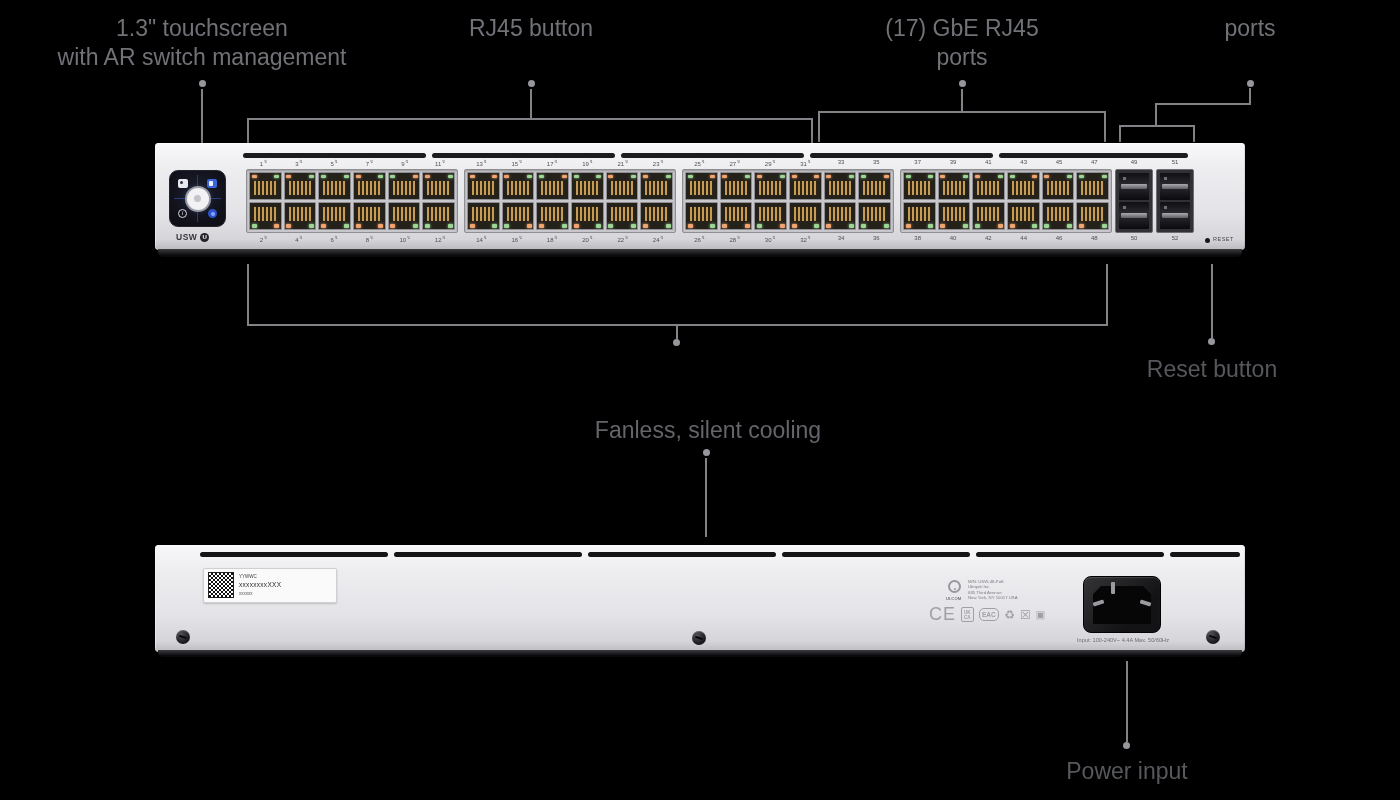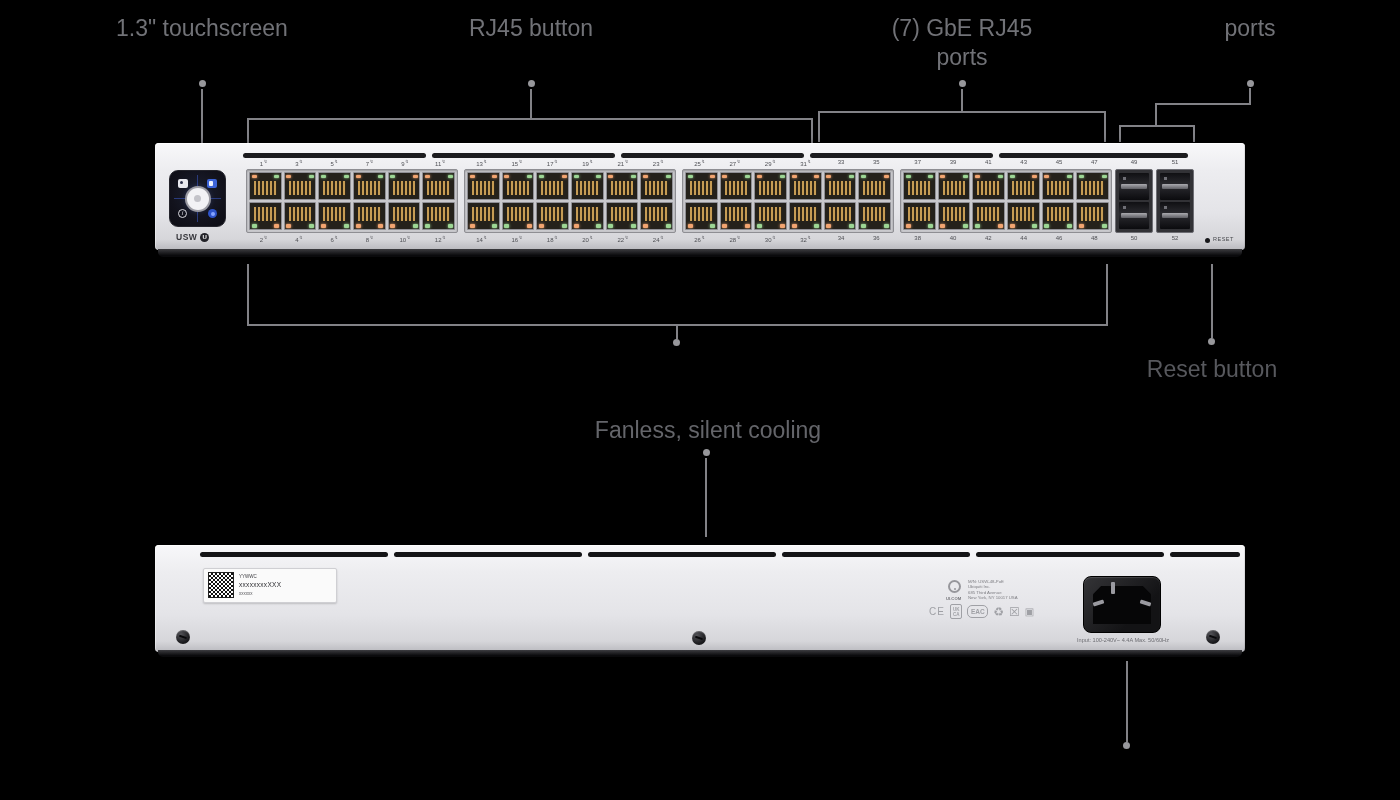--- a/index.html
+++ b/index.html
@@ -88,21 +88,21 @@
   .screw::after{content:"";position:absolute;left:3px;top:6px;width:8px;height:1.6px;background:#08080a;
     transform:rotate(18deg);border-radius:1px;}
   #brand-block{position:absolute;left:948px;top:579px;}
   #ubnt-logo{position:absolute;left:0;top:1px;width:13px;height:13px;border-radius:50%;
     border:2px solid #97979c;box-sizing:border-box;}
   #ubnt-logo::after{content:"";position:absolute;left:3.5px;top:6px;width:2px;height:2px;border-radius:50%;background:#97979c;}
   #ui-com{position:absolute;left:-2px;top:17px;font-size:4.2px;font-weight:bold;color:#77777c;}
   .mn-line{position:absolute;left:20px;font-size:4.3px;line-height:5.4px;color:#7e7e83;white-space:nowrap;}
   #reg-row{position:absolute;left:929px;top:604px;display:flex;align-items:center;gap:5px;color:#9fa0a5;}
   .mark{display:inline-block;text-align:center;}
-  .mark-0{font-size:10px;letter-spacing:1px;text-align:center;}
+  .mark-0{font-size:18px;letter-spacing:1px;text-align:center;}
   .mark-1{font-size:4.5px;font-weight:bold;line-height:5px;border:1px solid #9fa0a5;border-radius:2px;padding:1.5px 2px;}
   .mark-2{font-size:6.5px;font-weight:bold;border:1px solid #9fa0a5;border-radius:5px;padding:2px 2.5px;}
   .mark-3{font-size:12px;}
   .mark-4{font-size:12px;}
   .mark-5{font-size:10px;}
   #power-inlet{position:absolute;left:1083px;top:576px;width:78px;height:57px;border-radius:8px;
     background:linear-gradient(135deg,#343437,#131315 70%);border:1px solid #000;box-sizing:border-box;
     box-shadow:inset 0 1px 1px rgba(255,255,255,.15);}
   #inlet-face{position:absolute;left:9px;top:9px;width:58px;height:38px;background:#060607;
     clip-path:polygon(0 22%,14% 0,86% 0,100% 22%,100% 100%,0 100%);}
@@ -113,26 +113,27 @@
   #input-label{position:absolute;left:1040px;top:637px;width:166px;text-align:center;
     font-size:5.6px;color:#6c6c71;white-space:nowrap;}
 </style>
 </head>
 <body>
 
 <div id="stage">
 
   <div class="callout-label" style="left:32px;top:14px;width:340px;">
     <div>1.3" touchscreen</div>
+    <div>with AR switch management</div>
   </div>
   <div class="callout-label" style="left:411px;top:14px;width:240px;">
     <div>RJ45 button</div>
   </div>
   <div class="callout-label" style="left:842px;top:14px;width:240px;">
-    <div>(7) GbE RJ45</div>
+    <div>(17) GbE RJ45</div>
     <div>ports</div>
   </div>
   <div class="callout-label" style="left:1130px;top:14px;width:240px;">
     <div>ports</div>
   </div>
 
   <div class="cl-dot" style="left:199px;top:80px;"></div>
   <div class="cl-line" style="left:201px;top:89px;height:56px;"></div>
 
   <div class="cl-dot" style="left:528px;top:80px;"></div>
@@ -232,20 +233,21 @@
   <div id="power-inlet">
     <div id="inlet-face"></div>
     <div class="prong p-top"></div>
     <div class="prong p-left"></div>
     <div class="prong p-right"></div>
   </div>
   <div id="input-label">Input: 100-240V~ 4.4A Max. 50/60Hz</div>
 
   <div class="cl-line" style="left:1126px;top:661px;height:81px;"></div>
   <div class="cl-dot" style="left:1123px;top:742px;"></div>
+  <div class="callout-label dim" style="left:1027px;top:757px;width:200px;">Power input</div>
 
 <div class="vent" style="left: 243px; top: 153px; width: 183px;"></div>
     <div class="vent" style="left: 432px; top: 153px; width: 183px;"></div>
     <div class="vent" style="left: 621px; top: 153px; width: 183px;"></div>
     <div class="vent" style="left: 810px; top: 153px; width: 183px;"></div>
     <div class="vent" style="left: 999px; top: 153px; width: 189px;"></div>
     <div class="bvent" style="left: 200px; top: 552px; width: 188px;"></div>
     <div class="bvent" style="left: 394px; top: 552px; width: 188px;"></div>
     <div class="bvent" style="left: 588px; top: 552px; width: 188px;"></div>
     <div class="bvent" style="left: 782px; top: 552px; width: 188px;"></div>

